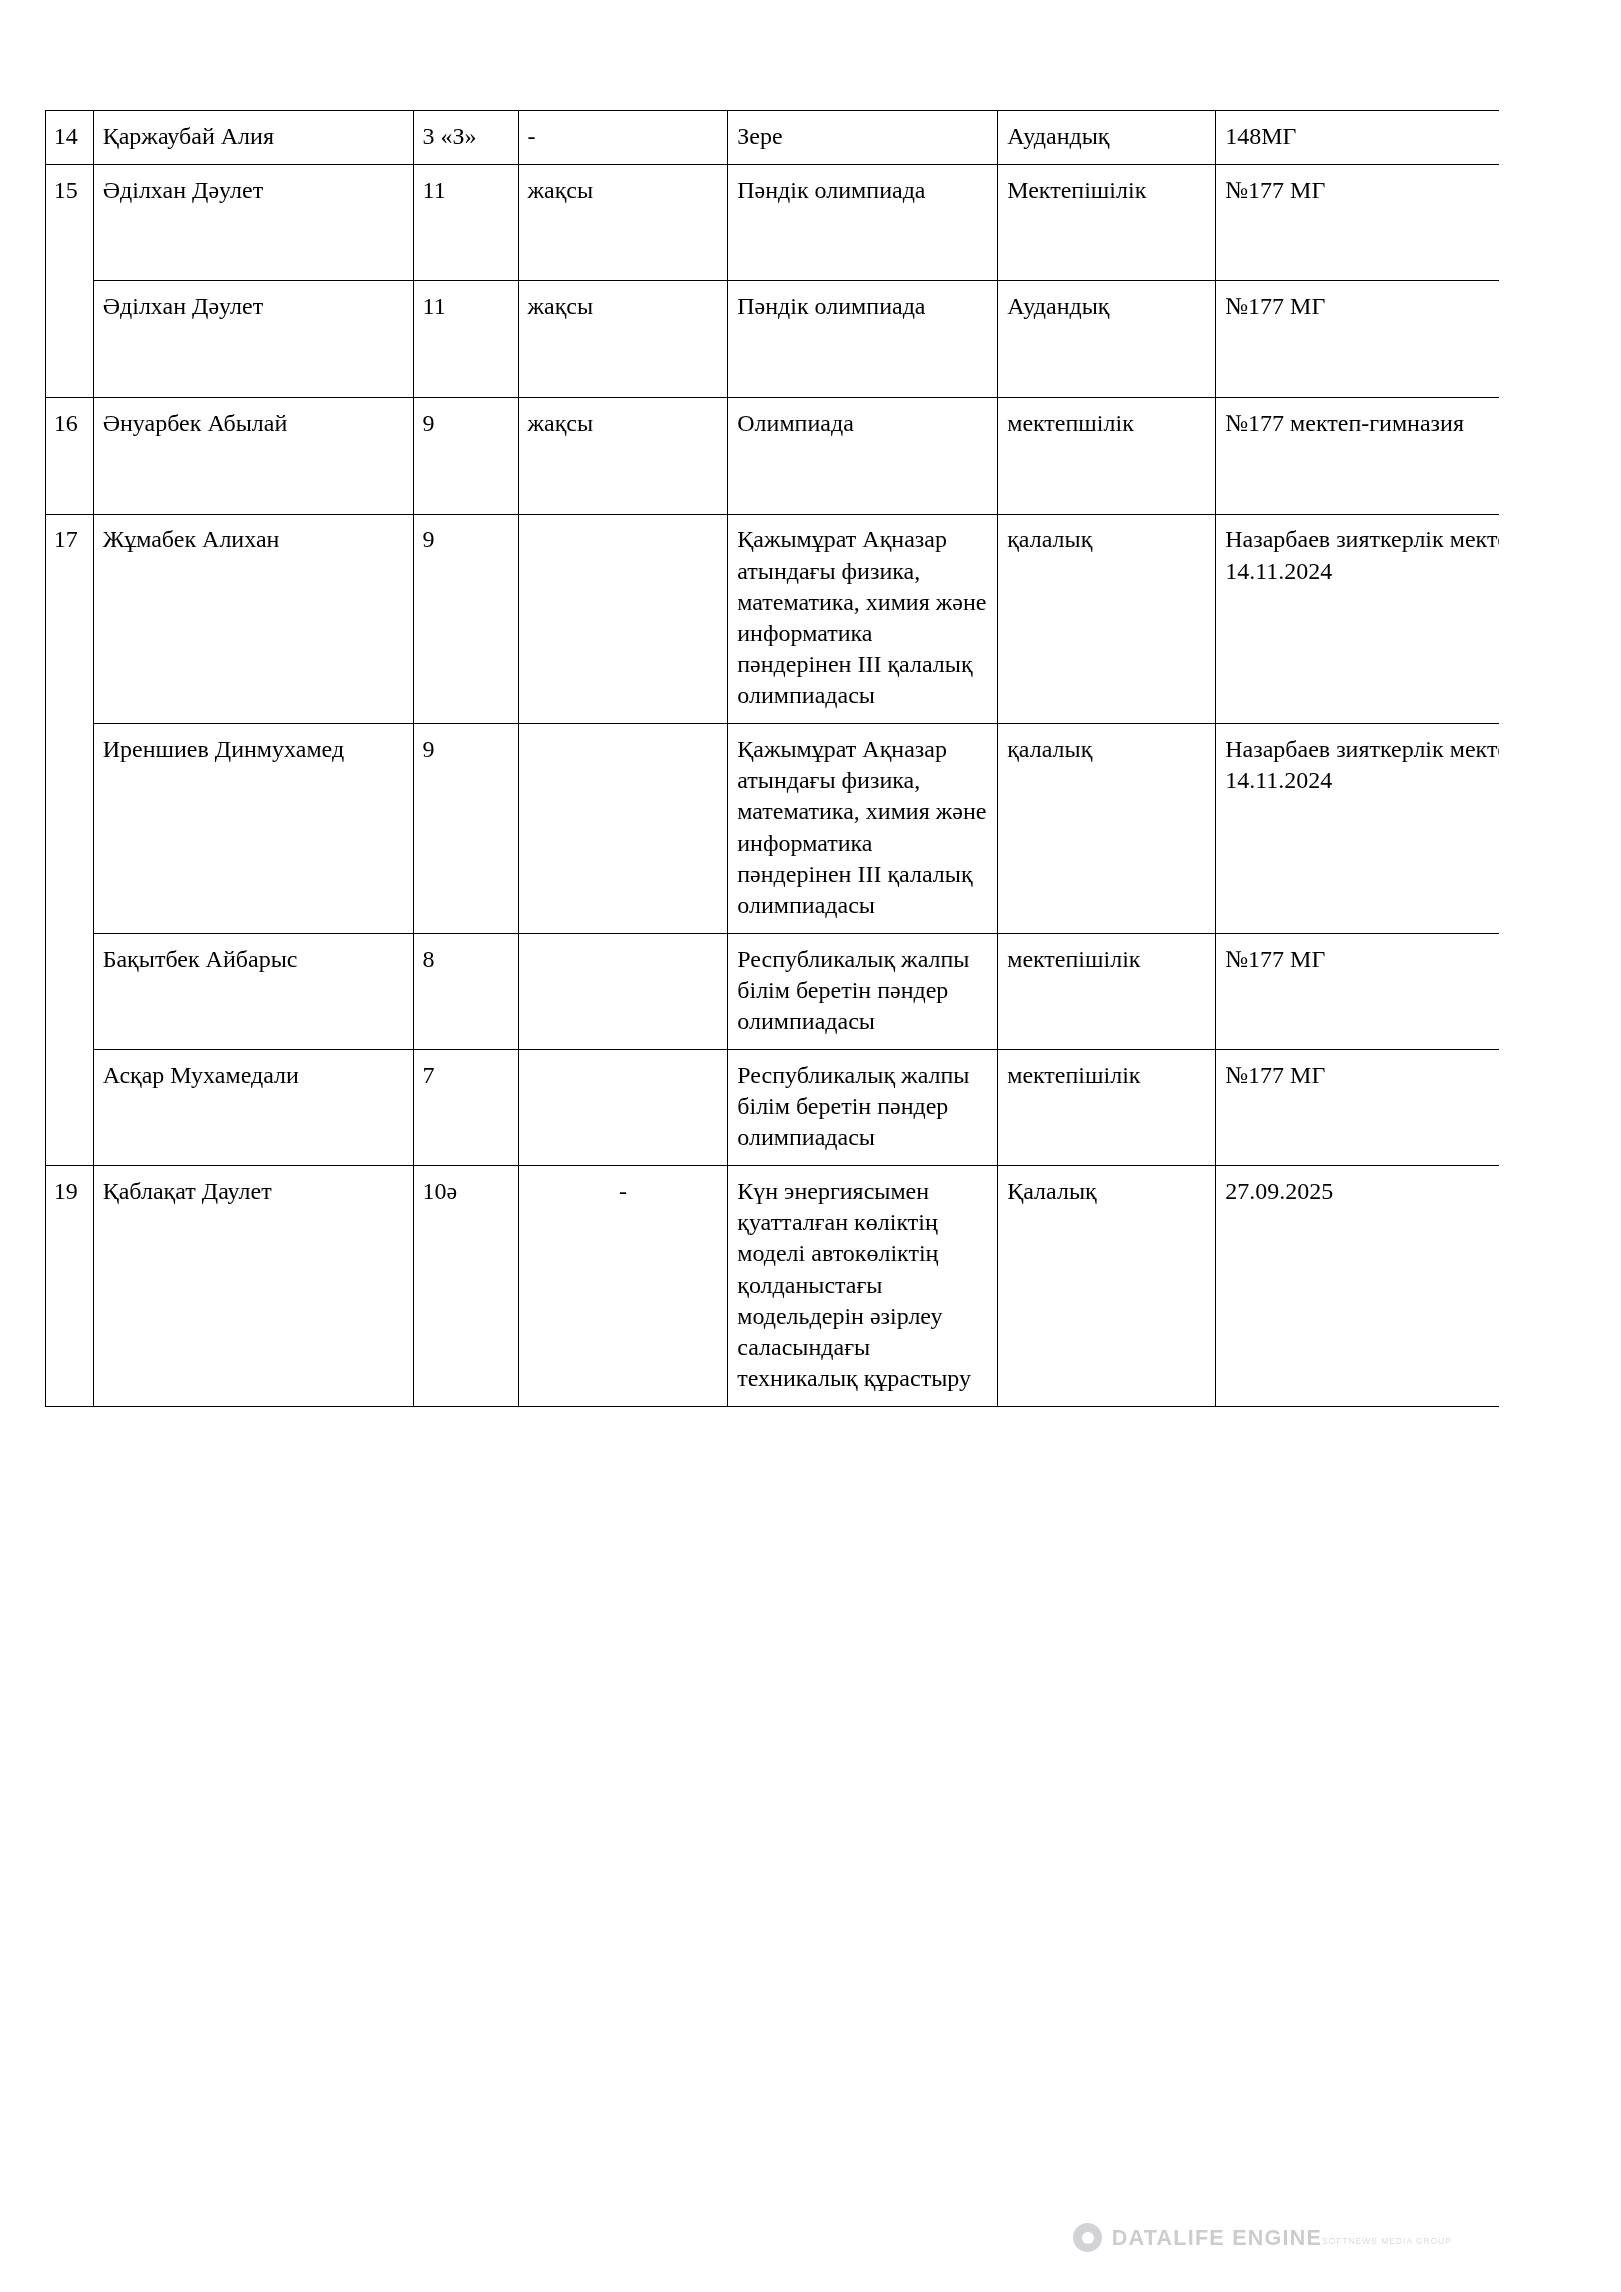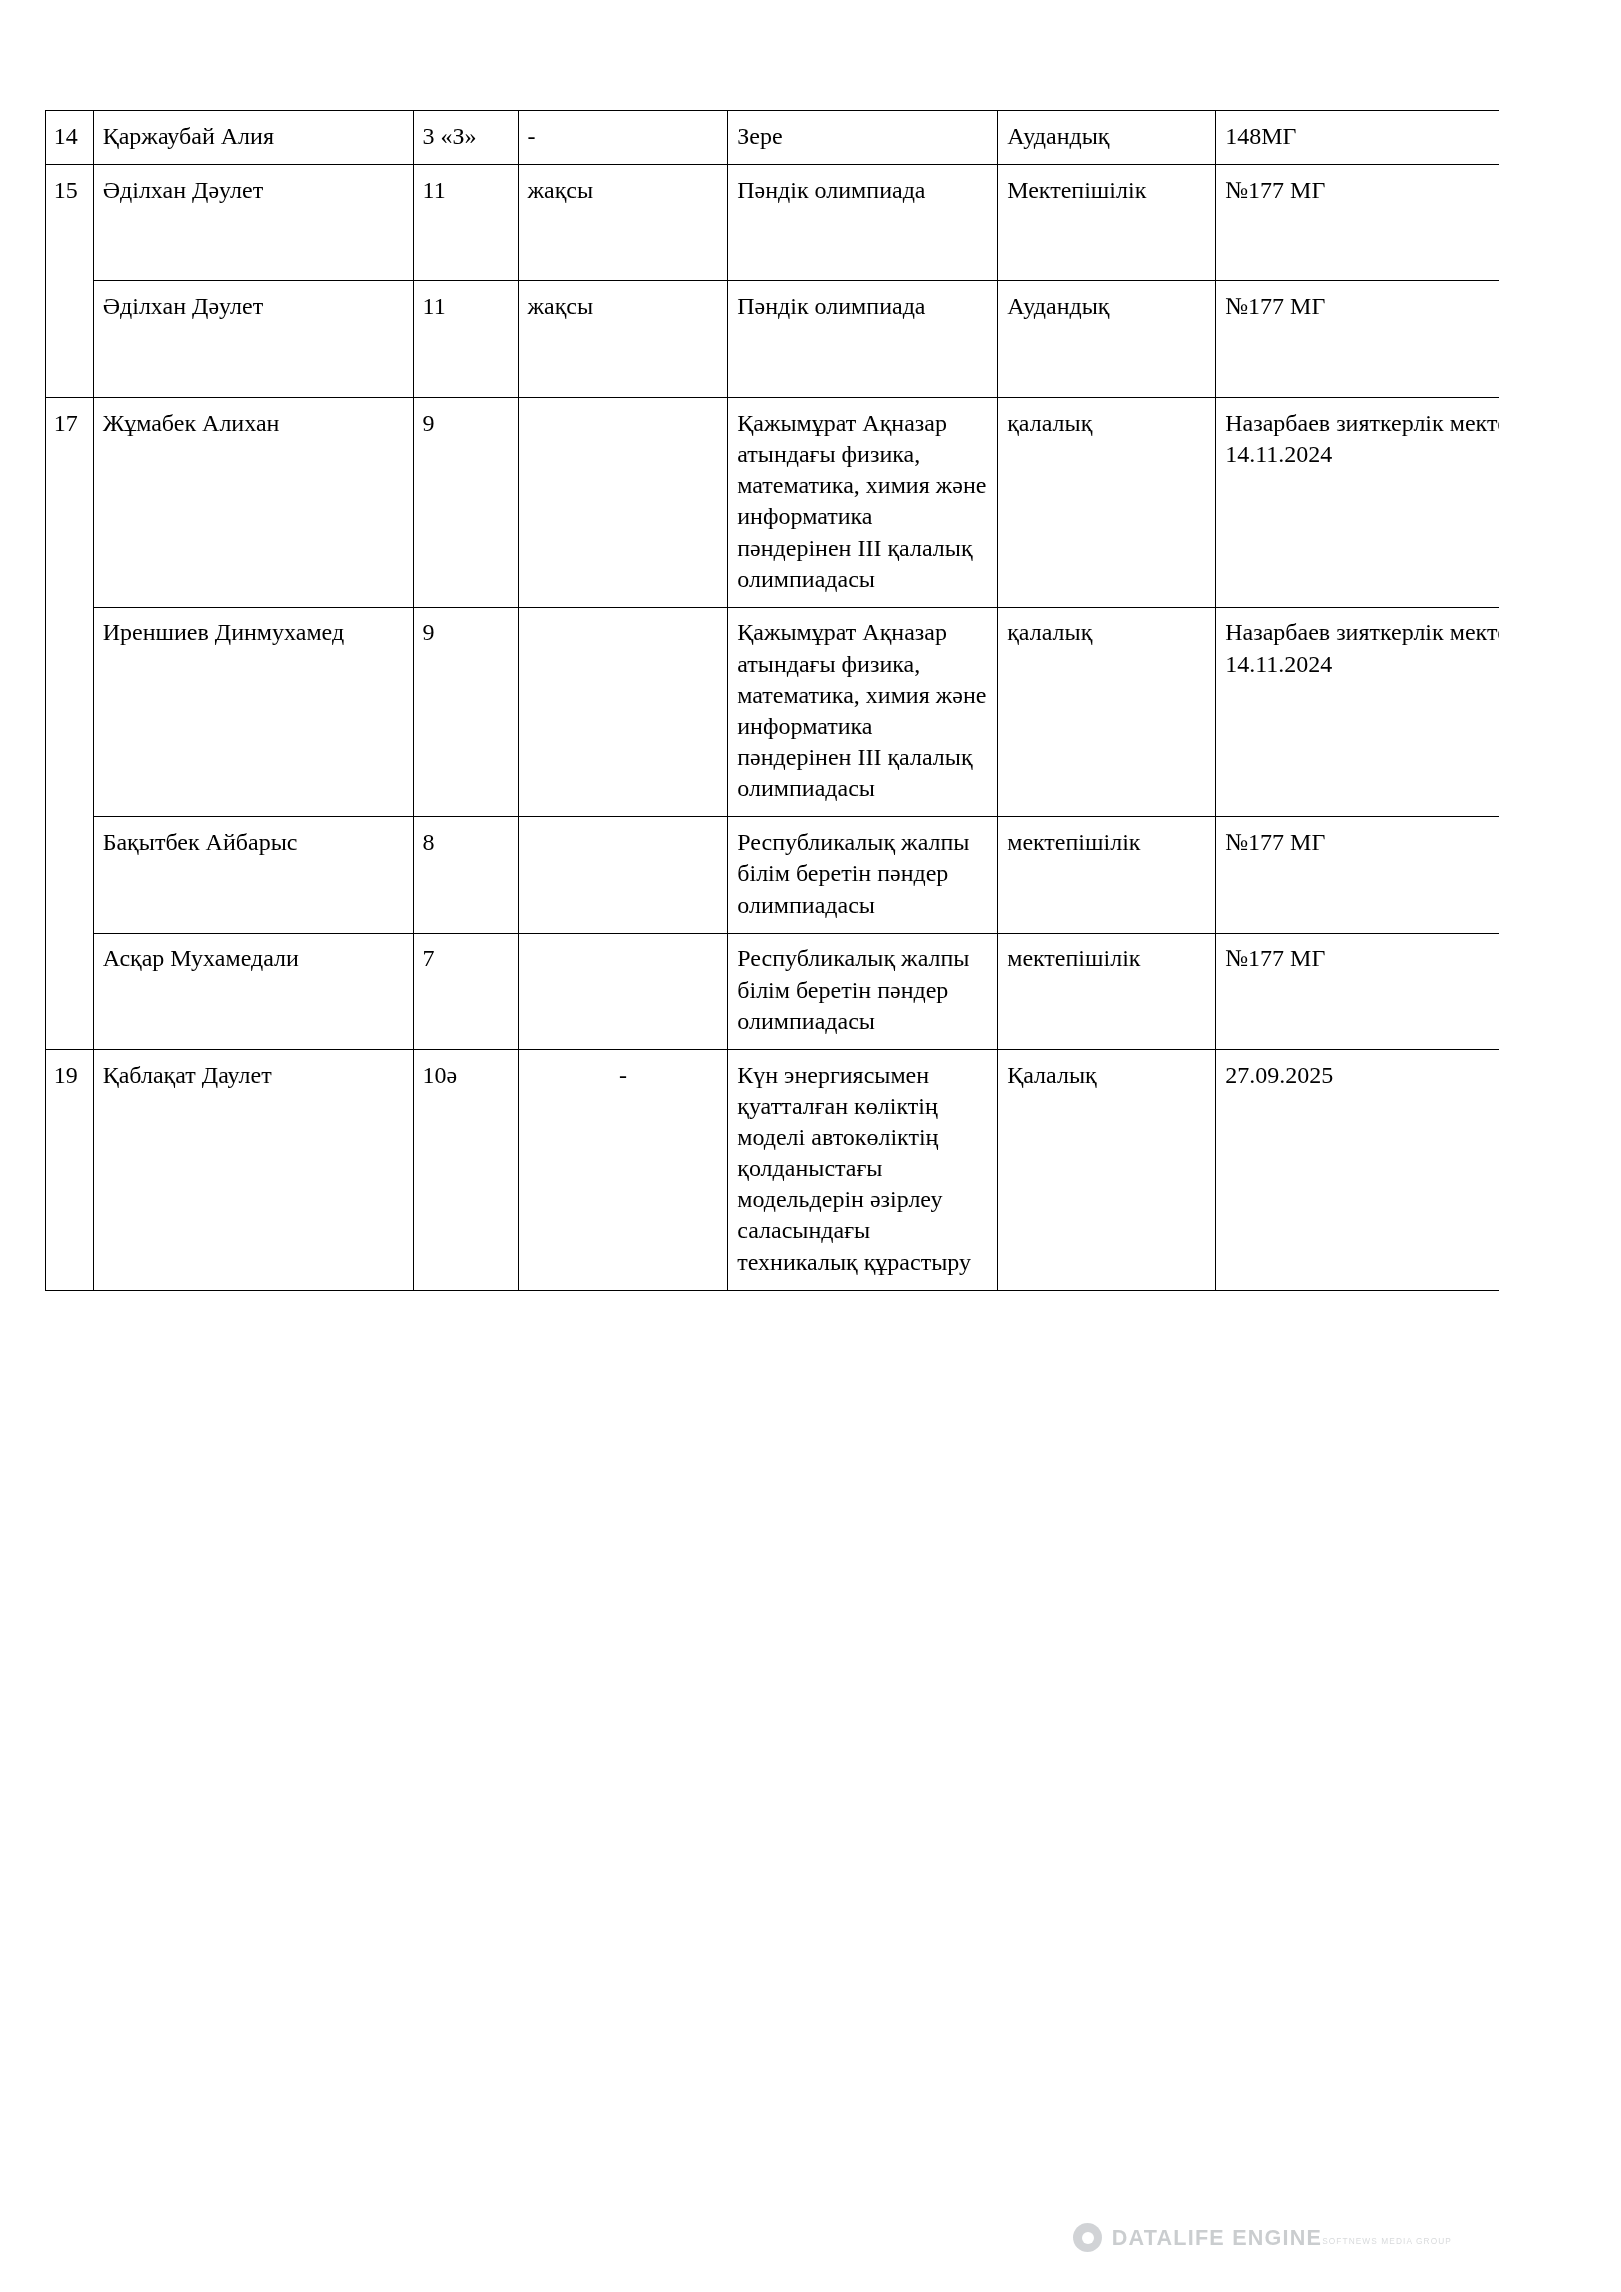--- a/index.html
+++ b/index.html
@@ -145,20 +145,29 @@
       <tr>
         <td class="c-num no-border-top"></td>
         <td class="c-name" style="height:94px">Әділхан Дәулет</td>
         <td class="c-grade">11</td>
         <td class="c-res">жақсы</td>
         <td class="c-event">Пәндік олимпиада</td>
         <td class="c-level">Аудандық</td>
         <td class="c-org">№177 МГ</td>
       </tr>
 
+      <tr>
+        <td class="c-num">16</td>
+        <td class="c-name" style="height:94px">Әнуарбек Абылай</td>
+        <td class="c-grade">9</td>
+        <td class="c-res">жақсы</td>
+        <td class="c-event">Олимпиада</td>
+        <td class="c-level">мектепшілік</td>
+        <td class="c-org">№177 мектеп-гимназия</td>
+      </tr>
 
       <tr>
         <td class="c-num no-border-bottom">17</td>
         <td class="c-name">Жұмабек Алихан</td>
         <td class="c-grade">9</td>
         <td class="c-res"></td>
         <td class="c-event">Қажымұрат Ақназар атындағы физика, математика, химия және информатика пәндерінен III қалалық олимпиадасы</td>
         <td class="c-level">қалалық</td>
         <td class="c-org">Назарбаев зияткерлік мектебі 14.11.2024</td>
       </tr>

